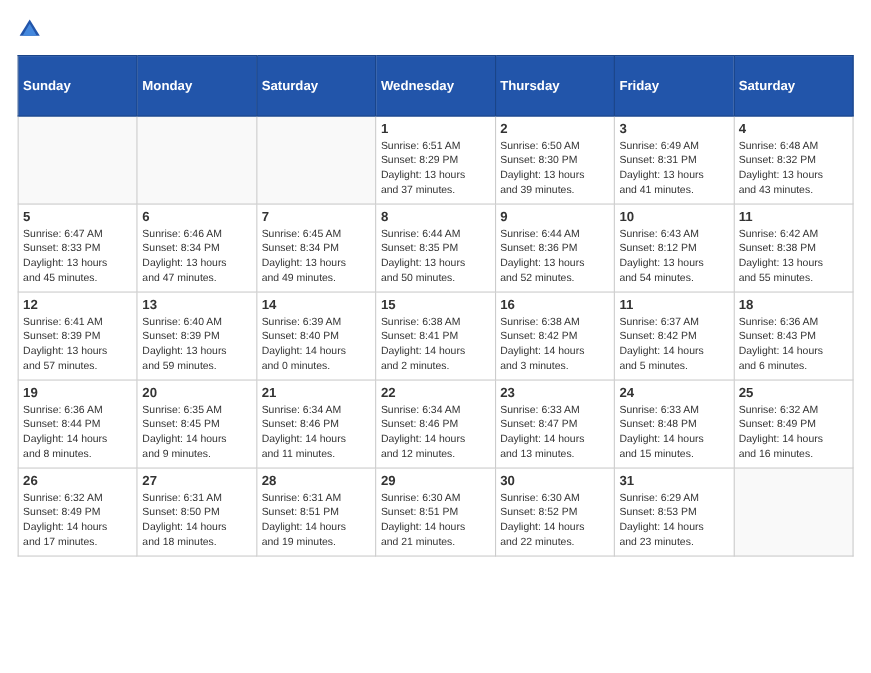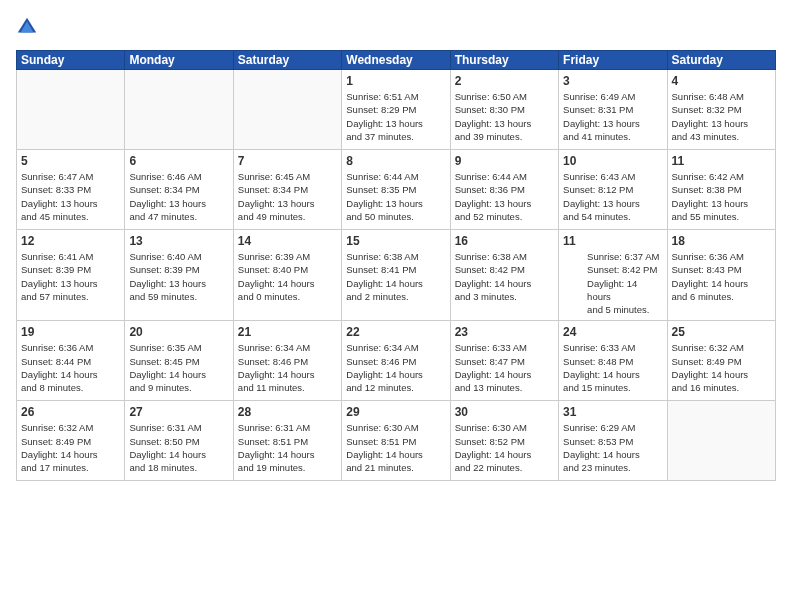--- a/index.html
+++ b/index.html
@@ -50,21 +50,21 @@
     table {
       width: 100%;
       border-collapse: collapse;
       table-layout: fixed;
     }
     th {
       background-color: #2255aa;
       color: #fff;
       font-size: 12px;
       font-weight: bold;
-      padding: 2px 4px;
+      padding: 20px 4px;
       text-align: left;
       border: 1px solid #1a4488;
     }
     td {
       border: 1px solid #ccc;
       vertical-align: top;
       padding: 4px;
       font-size: 10px;
       color: #333;
       height: 80px;
@@ -226,21 +226,21 @@
         </td>
         <td>
           <span class="day-number">16</span>
           <div class="day-info" style="white-space: pre-line;">Sunrise: 6:38 AM
 Sunset: 8:42 PM
 Daylight: 14 hours
 and 3 minutes.</div>
         </td>
         <td>
           <span class="day-number">11</span>
-          <div class="day-info" style="white-space: pre-line; margin-left: 24px;">Sunrise: 6:37 AM
+          <div class="day-info" style="white-space: pre-line;">Sunrise: 6:37 AM
 Sunset: 8:42 PM
 Daylight: 14 hours
 and 5 minutes.</div>
         </td>
         <td>
           <span class="day-number">18</span>
           <div class="day-info" style="white-space: pre-line;">Sunrise: 6:36 AM
 Sunset: 8:43 PM
 Daylight: 14 hours
 and 6 minutes.</div>

